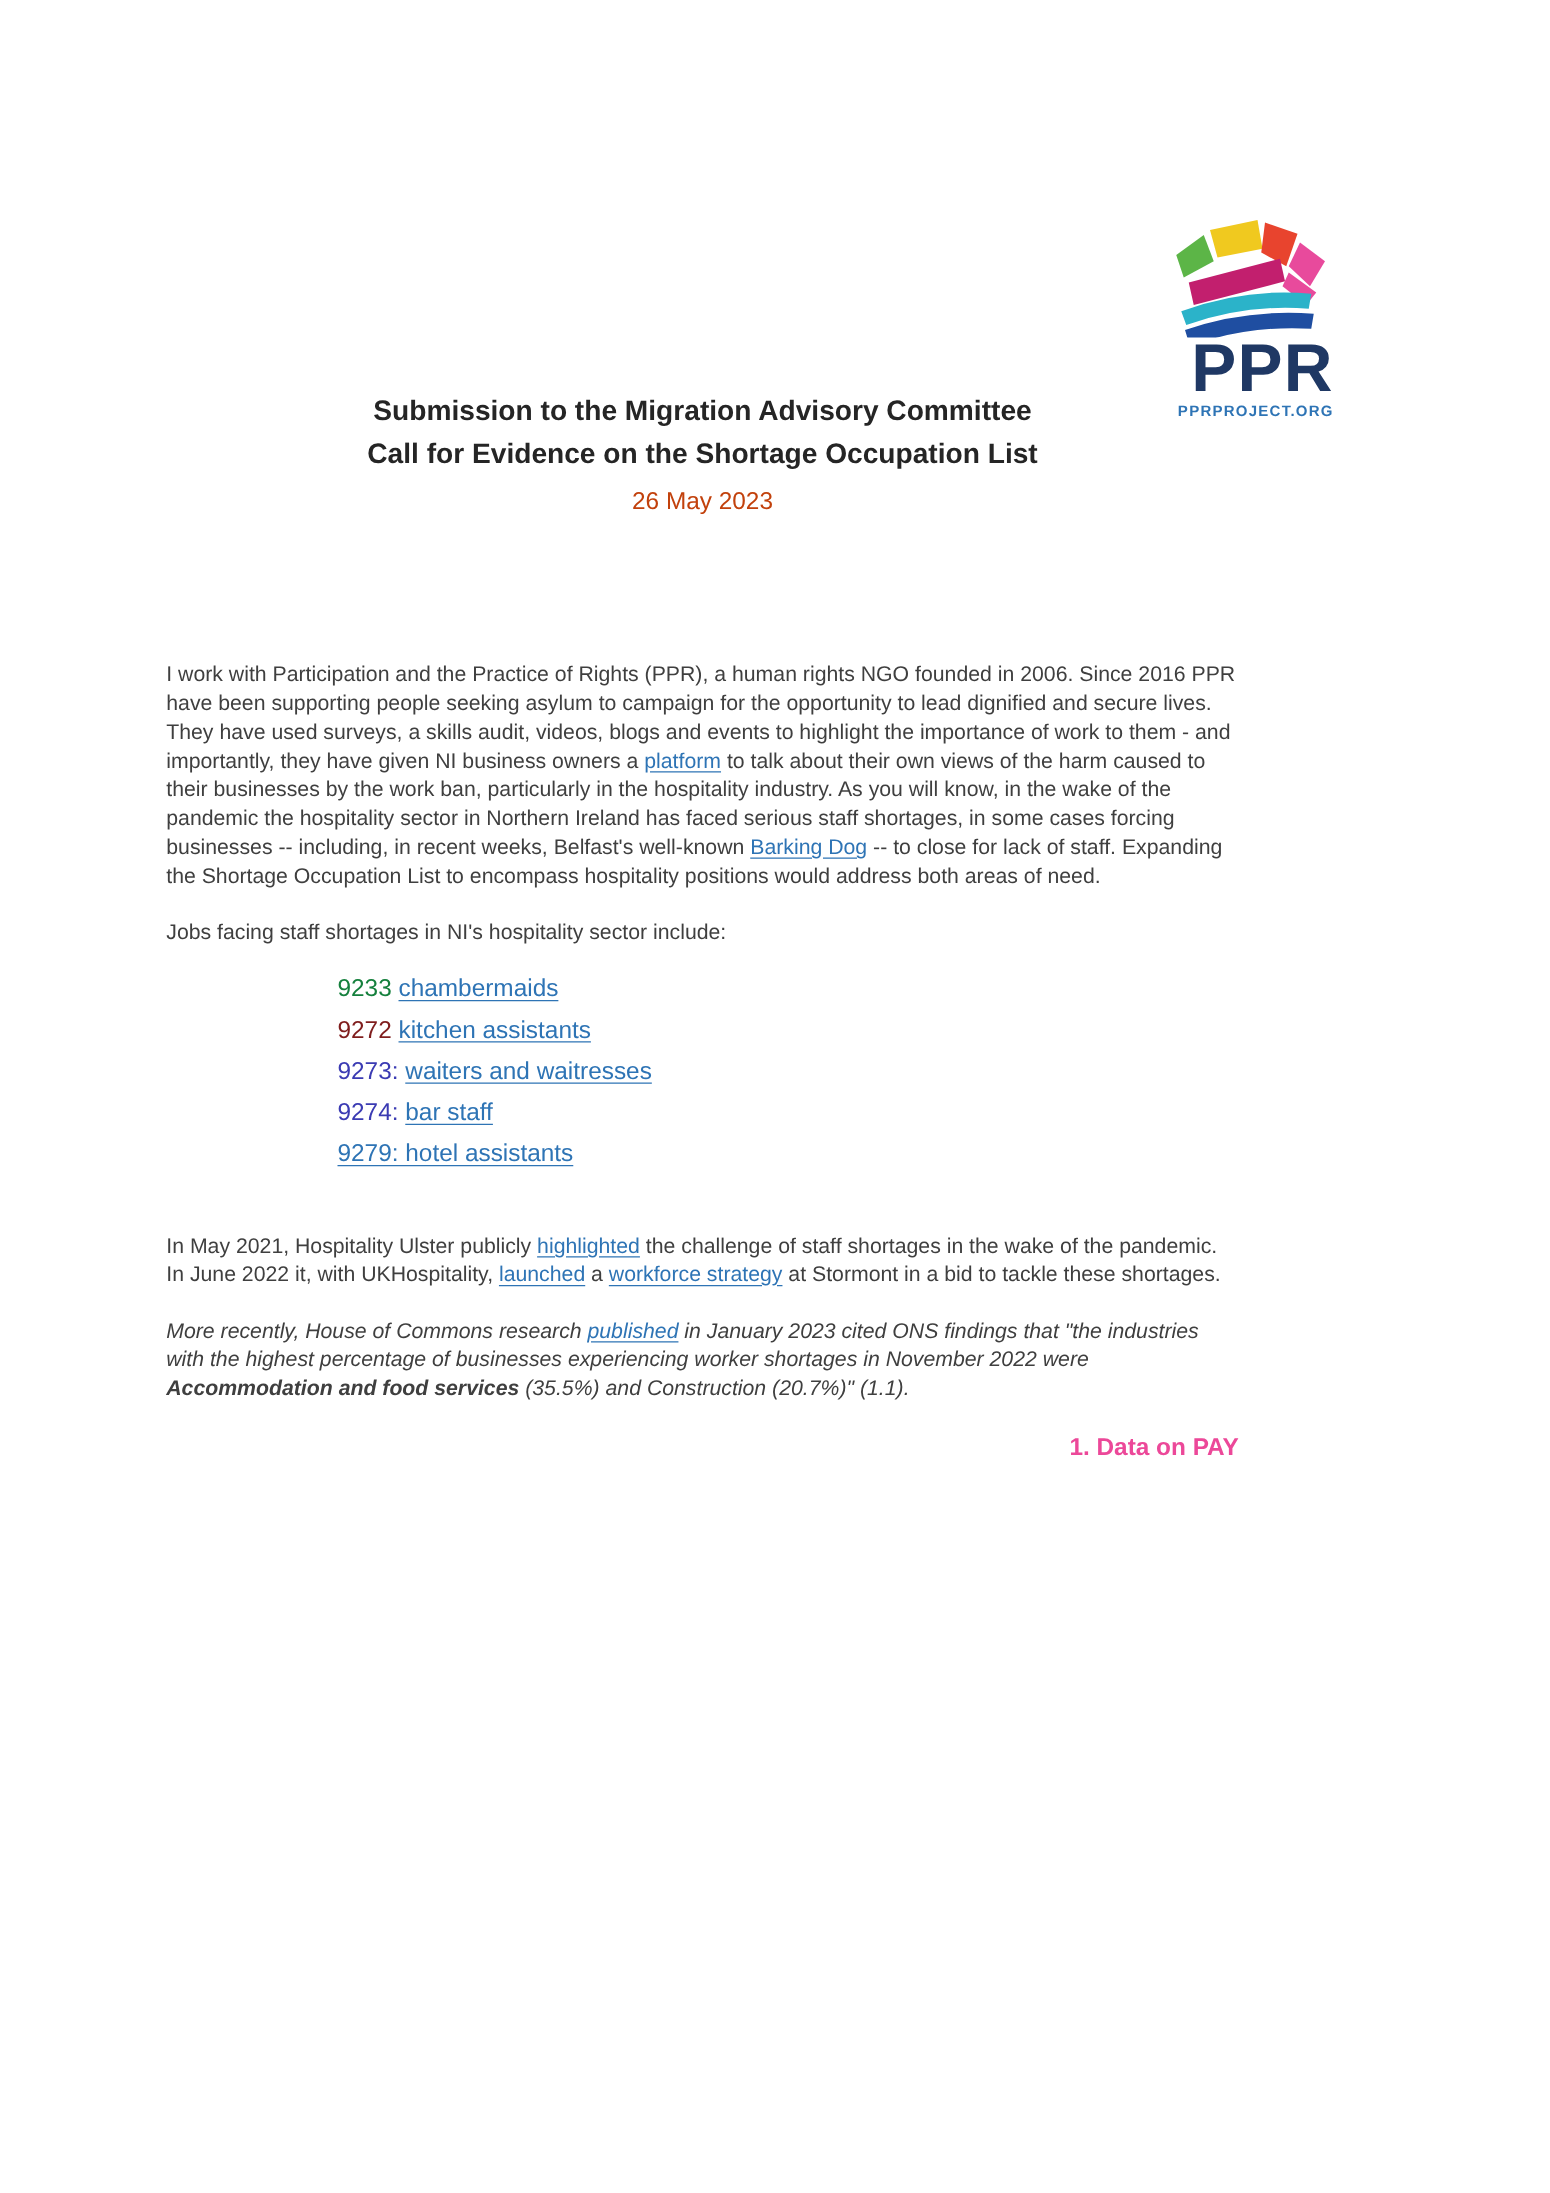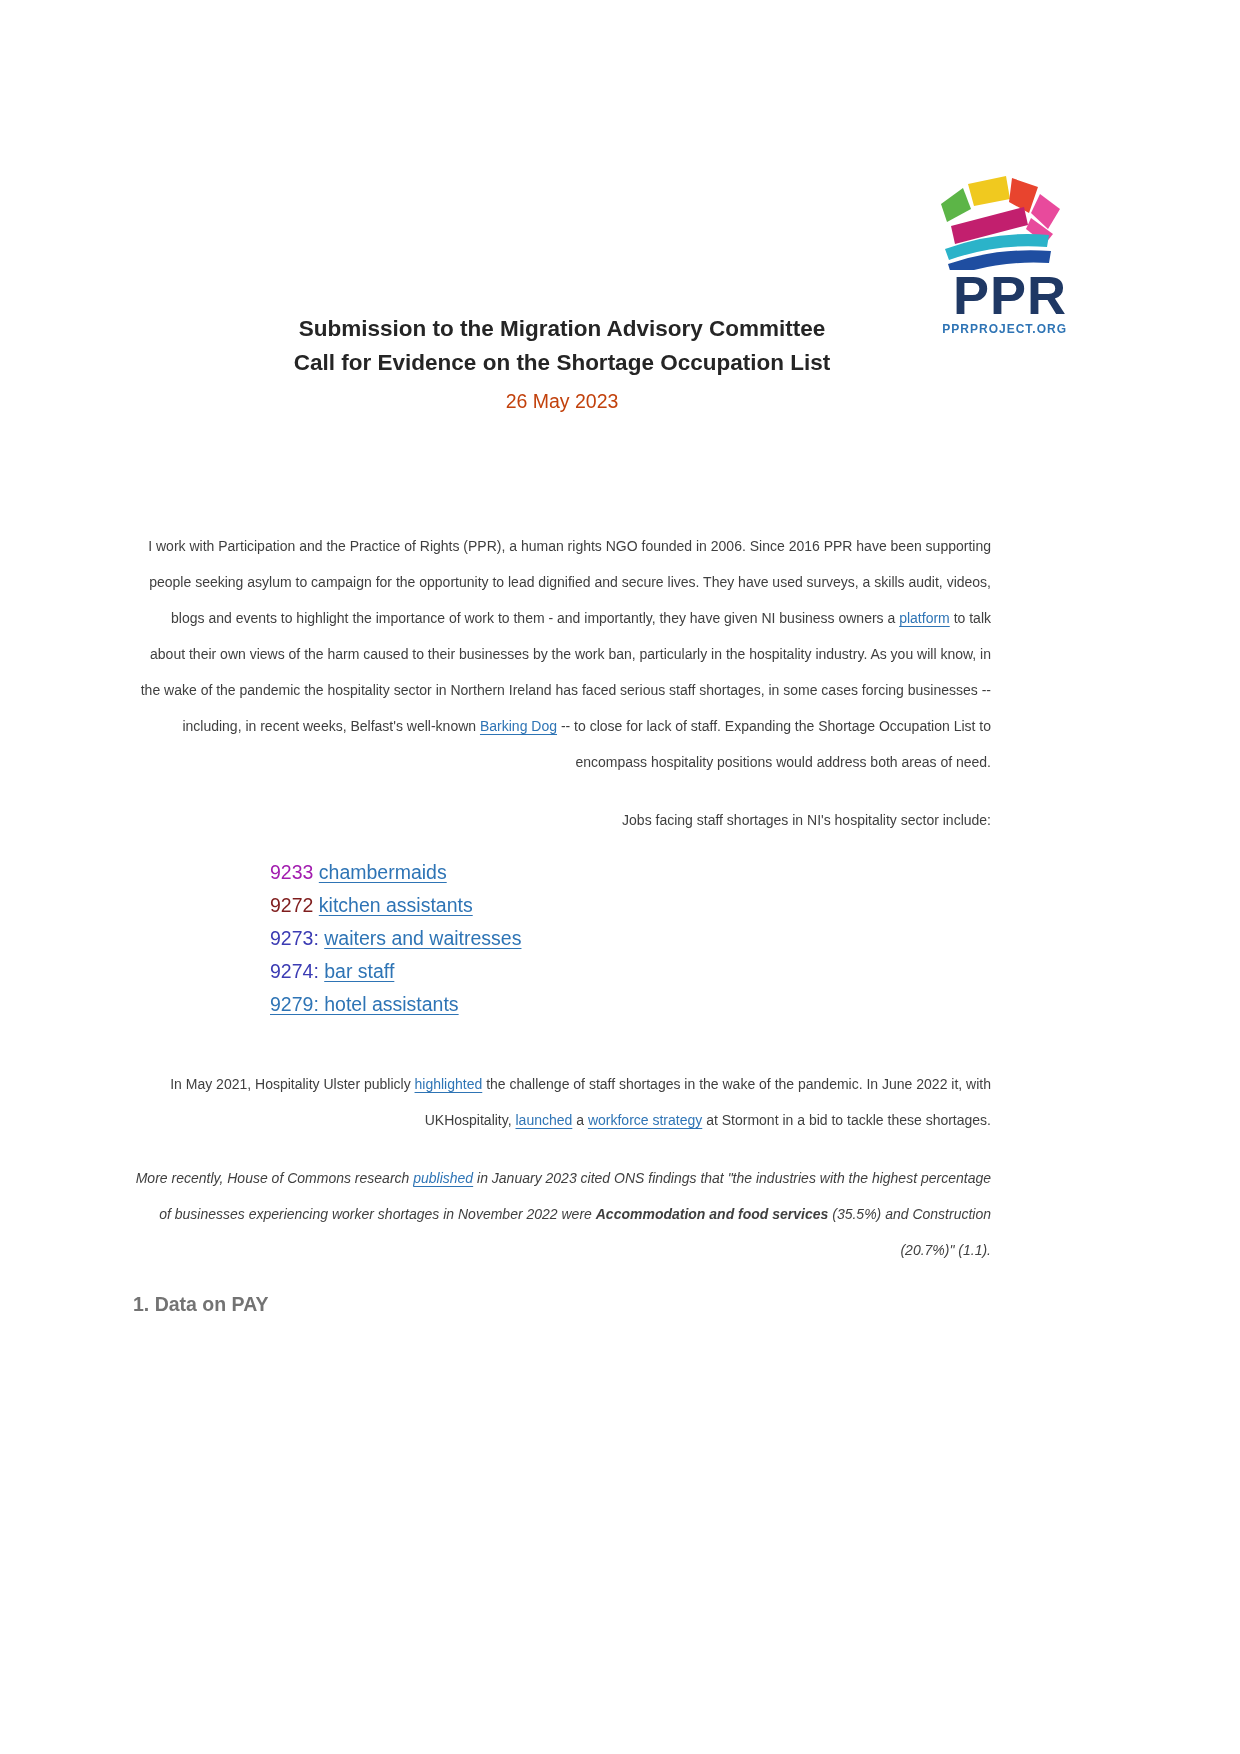--- a/index.html
+++ b/index.html
@@ -56,32 +56,32 @@
     line-height: 34px;
   }
   .doc-date {
     margin-top: 6px;
     text-align: center;
     font-size: 19.5px;
     line-height: 30px;
     color: #c2410c;
   }
   .para {
-    font-size: 14px;
-    line-height: 36px;
-    text-align: right;
+    font-size: 17px;
+    line-height: 23px;
+    text-align: left;
     color: #3f3f3f;
   }
   .p-intro   { margin-top: 112px; }
   .p-jobs    { margin-top: 22px; }
   .joblist   { margin-top: 18px; padding-left: 137px; }
   .jobitem   { font-size: 19.5px; line-height: 33px; }
   .p-ulster  { margin-top: 45px; }
   .p-commons { margin-top: 22px; font-style: italic; }
-  .heading1  { margin-top: 20px; font-weight: 700; font-size: 19.5px; line-height: 33px; color: #737373; }
+  .heading1  { margin-top: 20px; font-weight: 700; font-size: 19.5px; line-height: 33px; color: #ec4899; text-align: right; }
   .p-pay     { margin-top: 18px; }
   .p-ni      { margin-top: 20px; }
   a.doc-link {
     color: #2e74b5;
     text-decoration: underline;
     text-underline-offset: 3px;
     cursor: pointer;
   }
 </style>
 </head>
@@ -110,21 +110,21 @@
       <div class="title-line">Submission to the Migration Advisory Committee</div>
       <div class="title-line">Call for Evidence on the Shortage Occupation List</div>
     </div>
     <div class="doc-date">26 May 2023</div>
 
     <p class="para p-intro"><span>I work with Participation and the Practice of Rights (PPR), a human rights NGO founded in 2006. Since 2016 PPR have been supporting people seeking asylum to campaign for the opportunity to lead dignified and secure lives. They have used surveys, a skills audit, videos, blogs and events to highlight the importance of work to them - and importantly, they have given NI business owners a </span><a href="#" class="doc-link">platform</a><span> to talk about their own views of the harm caused to their businesses by the work ban, particularly in the hospitality industry. As you will know, in the wake of the pandemic the hospitality sector in Northern Ireland has faced serious staff shortages, in some cases forcing businesses -- including, in recent weeks, Belfast's well-known </span><a href="#" class="doc-link">Barking Dog</a><span> -- to close for lack of staff. Expanding the Shortage Occupation List to encompass hospitality positions would address both areas of need.</span></p>
 
     <p class="para p-jobs"><span>Jobs facing staff shortages in NI's hospitality sector include:</span></p>
 
     <div class="joblist">
-      <div class="jobitem"><span style="color: #a21caf;">9233 </span><a href="#" class="doc-link">chambermaids</a></div>
+      <div class="jobitem"><span style="color: #15803d;">9233 </span><a href="#" class="doc-link">chambermaids</a></div>
       <div class="jobitem"><span style="color: #7f1d1d;">9272 </span><a href="#" class="doc-link">kitchen assistants</a></div>
       <div class="jobitem"><span style="color: rgb(59, 59, 179);">9273: </span><a href="#" class="doc-link">waiters and waitresses</a></div>
       <div class="jobitem"><span style="color: rgb(59, 59, 179);">9274: </span><a href="#" class="doc-link">bar staff</a></div>
       <div class="jobitem"><a href="#" class="doc-link">9279:  hotel assistants</a></div>
     </div>
 
     <p class="para p-ulster"><span>In May 2021, Hospitality Ulster publicly </span><a href="#" class="doc-link">highlighted</a><span> the challenge of staff shortages in the wake of the pandemic. In June 2022 it, with UKHospitality, </span><a href="#" class="doc-link">launched</a><span> a </span><a href="#" class="doc-link">workforce strategy</a><span> at Stormont in a bid to tackle these shortages.</span></p>
 
     <p class="para p-commons"><span>More recently, House of Commons research </span><a href="#" class="doc-link">published</a><span> in January 2023 cited ONS findings that "the industries with the highest percentage of businesses experiencing worker shortages in November 2022 were </span><span style="font-weight: 700;">Accommodation and food services</span><span> (35.5%) and Construction (20.7%)" (1.1).</span></p>
 

